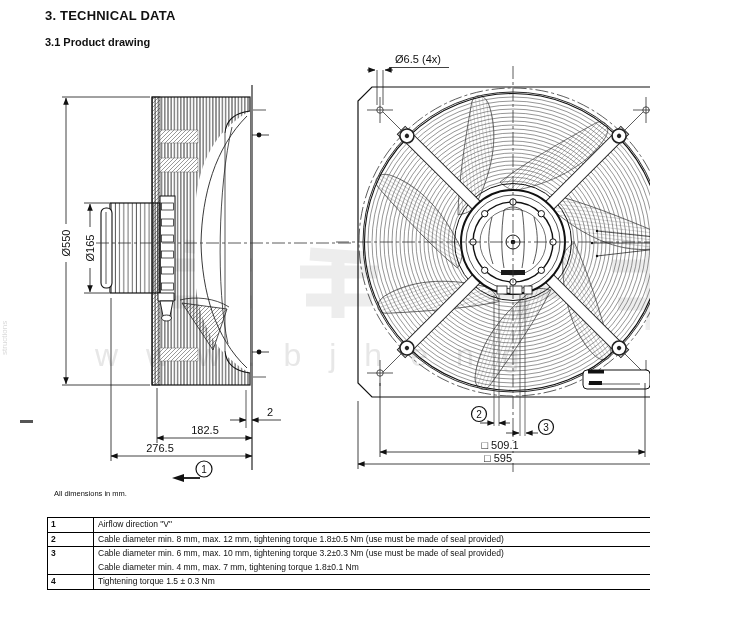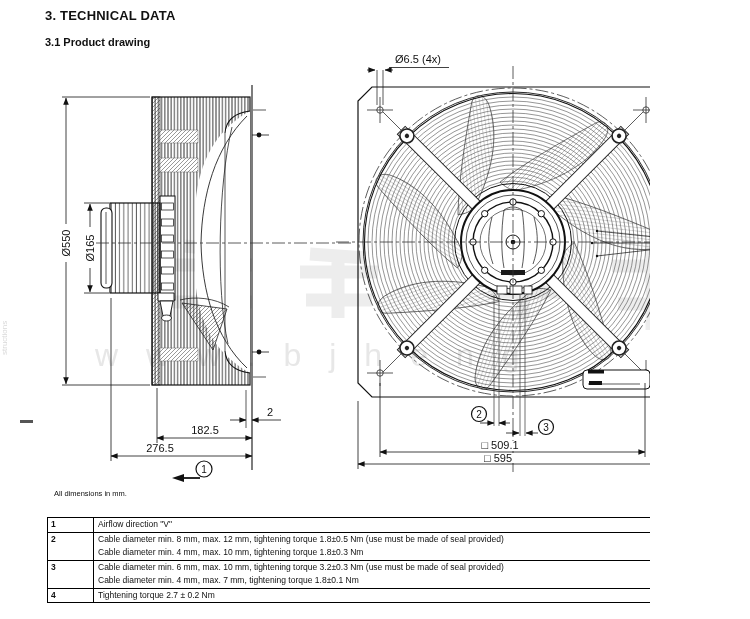--- a/index.html
+++ b/index.html
@@ -353,31 +353,30 @@
     <div class="nrow">
       <div class="ncell ref">1</div>
       <div class="ncell bodyc">
           <div>Airflow direction "V"</div>
         </div>
     </div>
     <div class="nrow">
       <div class="ncell ref">2</div>
       <div class="ncell bodyc">
         <div>Cable diameter min. 8 mm, max. 12 mm, tightening torque 1.8±0.5 Nm (use must be made of seal provided)</div>
-        <div>Cable diameter min. 4 mm, max. 10 mm, tightening torque 1.8±0.3 Nm</div>
       </div>
     </div>
     <div class="nrow">
       <div class="ncell ref">3</div>
       <div class="ncell bodyc">
         <div>Cable diameter min. 6 mm, max. 10 mm, tightening torque 3.2±0.3 Nm (use must be made of seal provided)</div>
         <div>Cable diameter min. 4 mm, max. 7 mm, tightening torque 1.8±0.1 Nm</div>
       </div>
     </div>
     <div class="nrow">
       <div class="ncell ref">4</div>
       <div class="ncell bodyc">
-          <div>Tightening torque 2.7 ± 0.2 Nm</div>
+          <div>Tightening torque 1.5 ± 0.3 Nm</div>
         </div>
     </div>
   </div>
 
 </div>
 
 </body></html>

